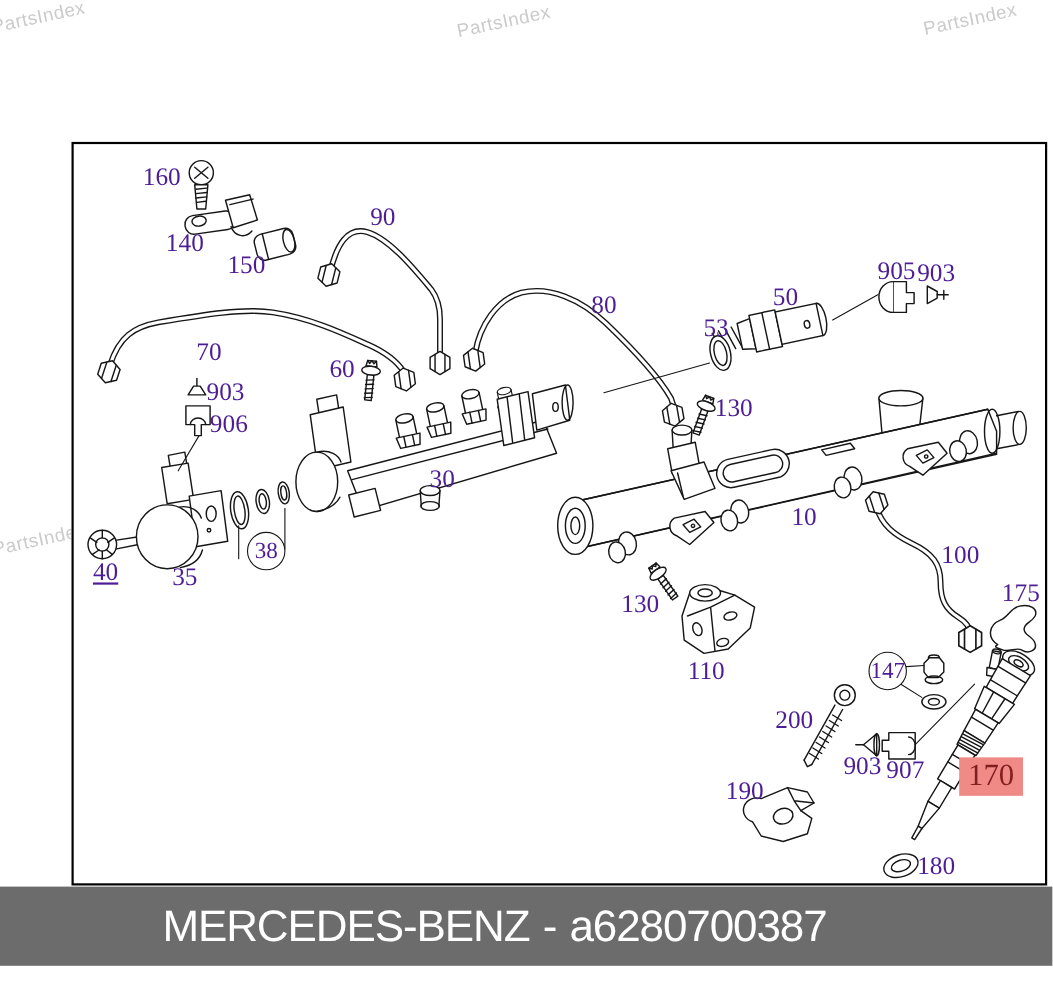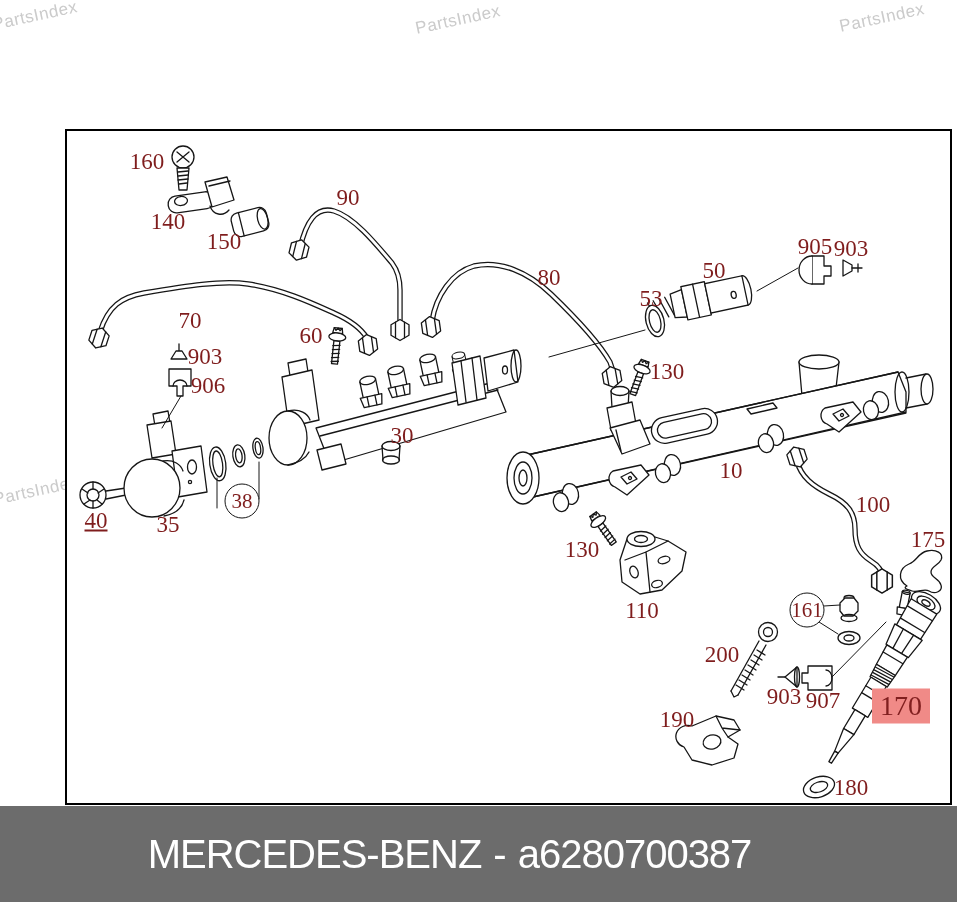--- a/index.html
+++ b/index.html
@@ -8,27 +8,27 @@
   
   .wm-layer{position:absolute;inset:0;pointer-events:none;}
   .wm{position:absolute;color:var(--wm-color,#cbcbcb);font-size:17px;letter-spacing:.5px;
       transform:translate(-50%,-50%) rotate(var(--wm-rot,-12deg));white-space:nowrap;}
   
   .frame{position:absolute;left:65px;top:129px;width:883px;height:672px;border:2px solid #000;background:#fff;}
   svg.art{position:absolute;left:0;top:0;width:957px;height:902px;}
   
   .label-layer{position:absolute;inset:0;}
   .plabel{position:absolute;transform:translate(-50%,-50%);font-family:"Liberation Serif",serif;
-          font-size:23px;color:#7f1d1d;line-height:1;white-space:nowrap;cursor:pointer;}
+          font-size:23px;color:#4c1d95;line-height:1;white-space:nowrap;cursor:pointer;}
   .plabel.circled{border:1.7px solid #151515;border-radius:50%;width:33px;height:33px;
           display:flex;align-items:center;justify-content:center;font-size:21px;background:#fff;text-align:right;}
   .plabel.highlighted{background:var(--hl-bg,#f08a87);color:var(--hl-text,#801f1f);
           padding:3px 8px 4px 8px;font-size:28px;}
   
-  .footer{position:absolute;left:0;top:806px;width:957px;height:96px;background:var(--footer-bg,#6c6c6c);
+  .footer{position:absolute;left:0;top:806px;width:957px;height:72px;background:var(--footer-bg,#6c6c6c);
           display:flex;align-items:center;justify-content:center;color:var(--footer-text,#fff);
           font-size:40px;letter-spacing:-1px;}
   .cap-left{display:flex;gap:12px;}
   .cap-gap{width:58px;}
   svg .ln{stroke:#161616;stroke-width:1.3;fill:none;stroke-linecap:round;stroke-linejoin:round;}
   svg .w{fill:#fff;}
   svg .thin{stroke-width:1;}
   svg .tube{stroke:#161616;stroke-width:5.4;fill:none;stroke-linecap:round;}
   svg .core{stroke:#fff;stroke-width:2.9;fill:none;stroke-linecap:round;}
 </style>
@@ -343,21 +343,21 @@
       <div class="plabel plain" style="left: 208px; top: 385px;">906</div>
       <div class="plabel plain" style="left: 402px; top: 435px;">30</div>
       <div class="plabel plain" style="left: 731px; top: 470px;">10</div>
       <div class="plabel circled" style="left: 242px; top: 501px;">38</div>
       <div class="plabel plain" style="left: 96px; top: 520px; text-decoration: underline;">40</div>
       <div class="plabel plain" style="left: 168px; top: 524px;">35</div>
       <div class="plabel plain" style="left: 873px; top: 504px;">100</div>
       <div class="plabel plain" style="left: 928px; top: 539px;">175</div>
       <div class="plabel plain" style="left: 582px; top: 549px;">130</div>
       <div class="plabel plain" style="left: 642px; top: 610px;">110</div>
-      <div class="plabel circled" style="left: 807px; top: 610px;">161</div>
+      <div class="plabel circled" style="left: 807px; top: 610px;">147</div>
       <div class="plabel plain" style="left: 722px; top: 654px;">200</div>
       <div class="plabel plain" style="left: 677px; top: 719px;">190</div>
       <div class="plabel plain" style="left: 784px; top: 696px;">903</div>
       <div class="plabel plain" style="left: 823px; top: 700px;">907</div>
       <div class="plabel highlighted" style="left: 901px; top: 706px;">170</div>
       <div class="plabel plain" style="left: 851px; top: 787px;">180</div>
     </div>
 
   <div class="footer">
     <div class="cap-left">

